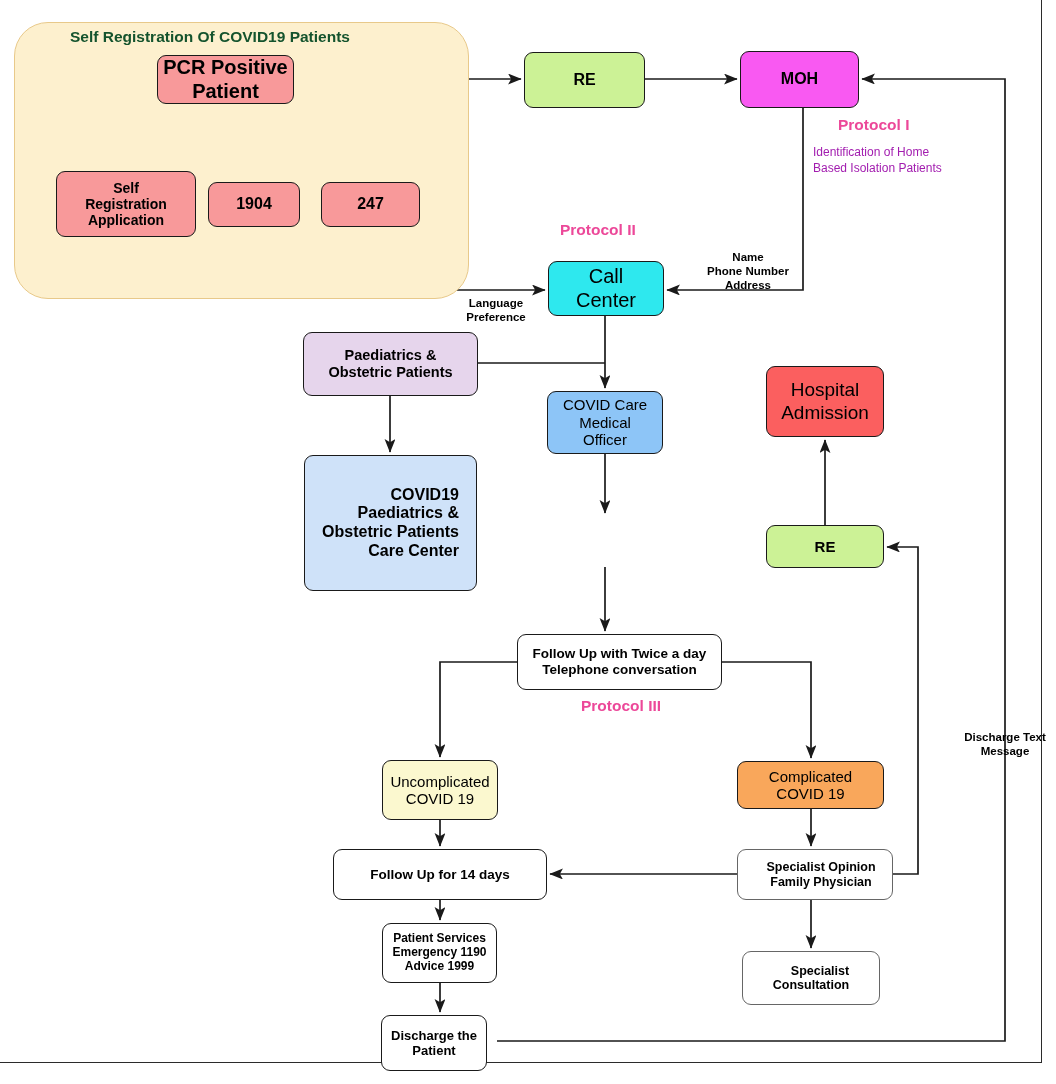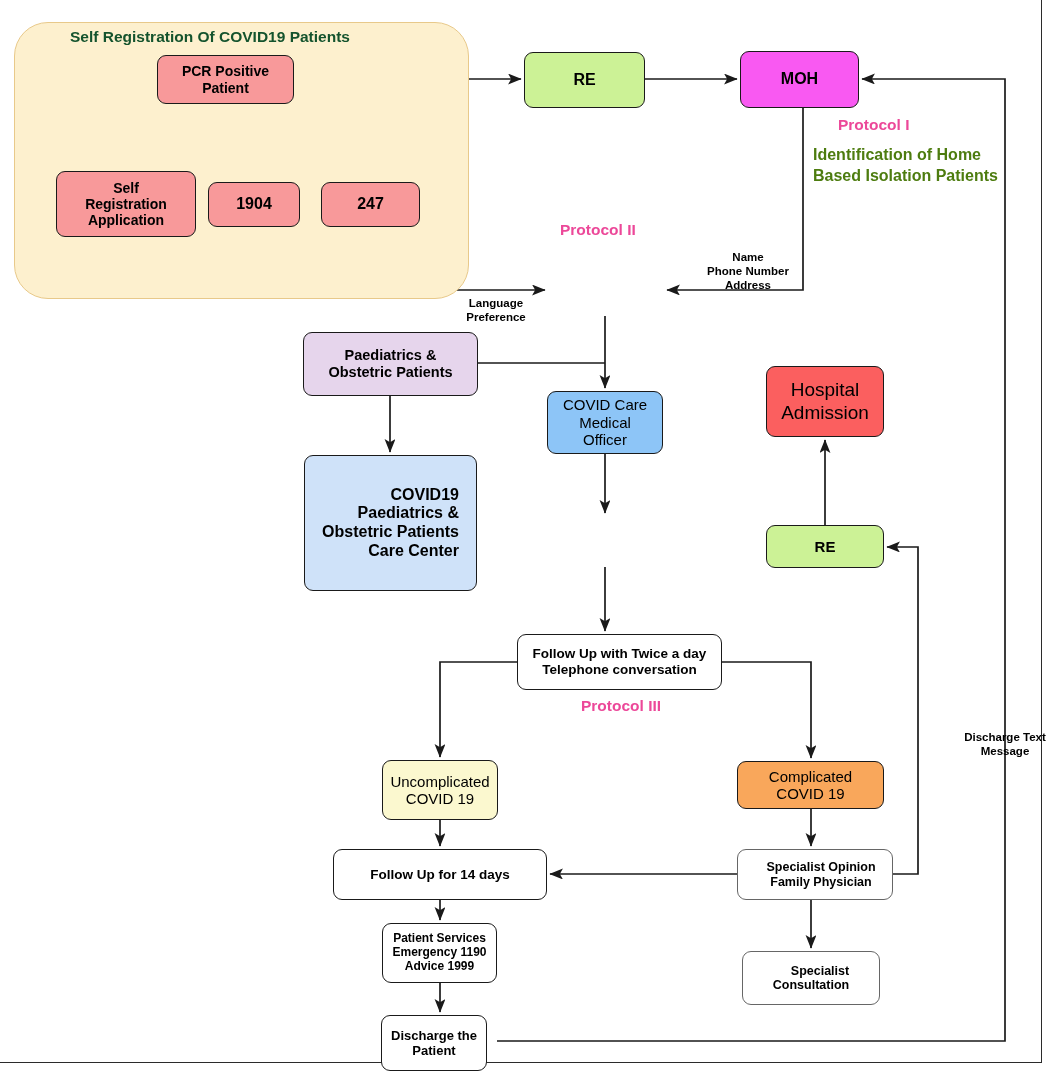--- a/index.html
+++ b/index.html
@@ -68,23 +68,23 @@
     position: absolute;
     font-weight: bold;
     font-size: 15.5px;
     color: #ec4899;
     text-align: center;
     z-index: 4;
     white-space: nowrap;
   }
   .proto-sub {
     position: absolute;
-    font-weight: bold;
-    font-size: 16px;
-    color: #4d7c0f;
+    font-weight: normal;
+    font-size: 12px;
+    color: #a21caf;
     line-height: 1.3;
     z-index: 4;
     white-space: pre-line;
   }
   .frame {
     position: absolute;
     box-sizing: border-box;
     border-right: 1.5px solid #2b2b2b;
     border-bottom: 1.5px solid #2b2b2b;
     left: 0;
@@ -158,35 +158,37 @@
       <path d="M825,525 L825,440" marker-end="url(#arrow)"></path>
 
       <path d="M440,900 L440,920" marker-end="url(#arrow)"></path>
 
       <path d="M440,983 L440,1012" marker-end="url(#arrow)"></path>
 
       <path d="M497,1041 L1005,1041 L1005,79 L862,79" marker-end="url(#arrow)"></path>
     </g>
   </svg>
 
-  <div class="node b-bold" style="left:157px; top:55px; width:137px; height:49px; background:#f8999a; font-size:14px;">PCR Positive
+  <div class="node b-bold" style="left:157px; top:55px; width:137px; height:49px; background:#f8999a; font-size:20px;">PCR Positive
 Patient</div>
 
   <div class="node b-bold" style="left:56px; top:171px; width:140px; height:66px; background:#f8999a; font-size:14px;">Self
 Registration
 Application</div>
 
   <div class="node b-bold" style="left:208px; top:182px; width:92px; height:45px; background:#f8999a; font-size:16px;">1904</div>
 
   <div class="node b-bold" style="left:321px; top:182px; width:99px; height:45px; background:#f8999a; font-size:16px;">247</div>
 
   <div class="node b-bold" style="left:524px; top:52px; width:121px; height:56px; background:#ccf296; font-size:16px;">RE</div>
 
   <div class="node b-bold" style="left:740px; top:51px; width:119px; height:57px; background:#f959f2; font-size:16px;">MOH</div>
 
+  <div class="node b-norm" style="left:548px; top:261px; width:116px; height:55px; background:#2ee8ee; font-size:20px;">Call
+Center</div>
 
   <div class="node b-bold" style="left:303px; top:332px; width:175px; height:64px; background:#e6d5ec; font-size:14.5px;">Paediatrics &amp;
 Obstetric Patients</div>
 
   <div class="node b-bold" style="left:304px; top:455px; width:173px; height:136px; background:#cfe2f9; font-size:16px;text-align:right;">COVID19
 Paediatrics &amp;
 Obstetric Patients
 Care Center</div>
 
   <div class="node b-norm" style="left:547px; top:391px; width:116px; height:63px; background:#8dc5f7; font-size:15px;">COVID Care

